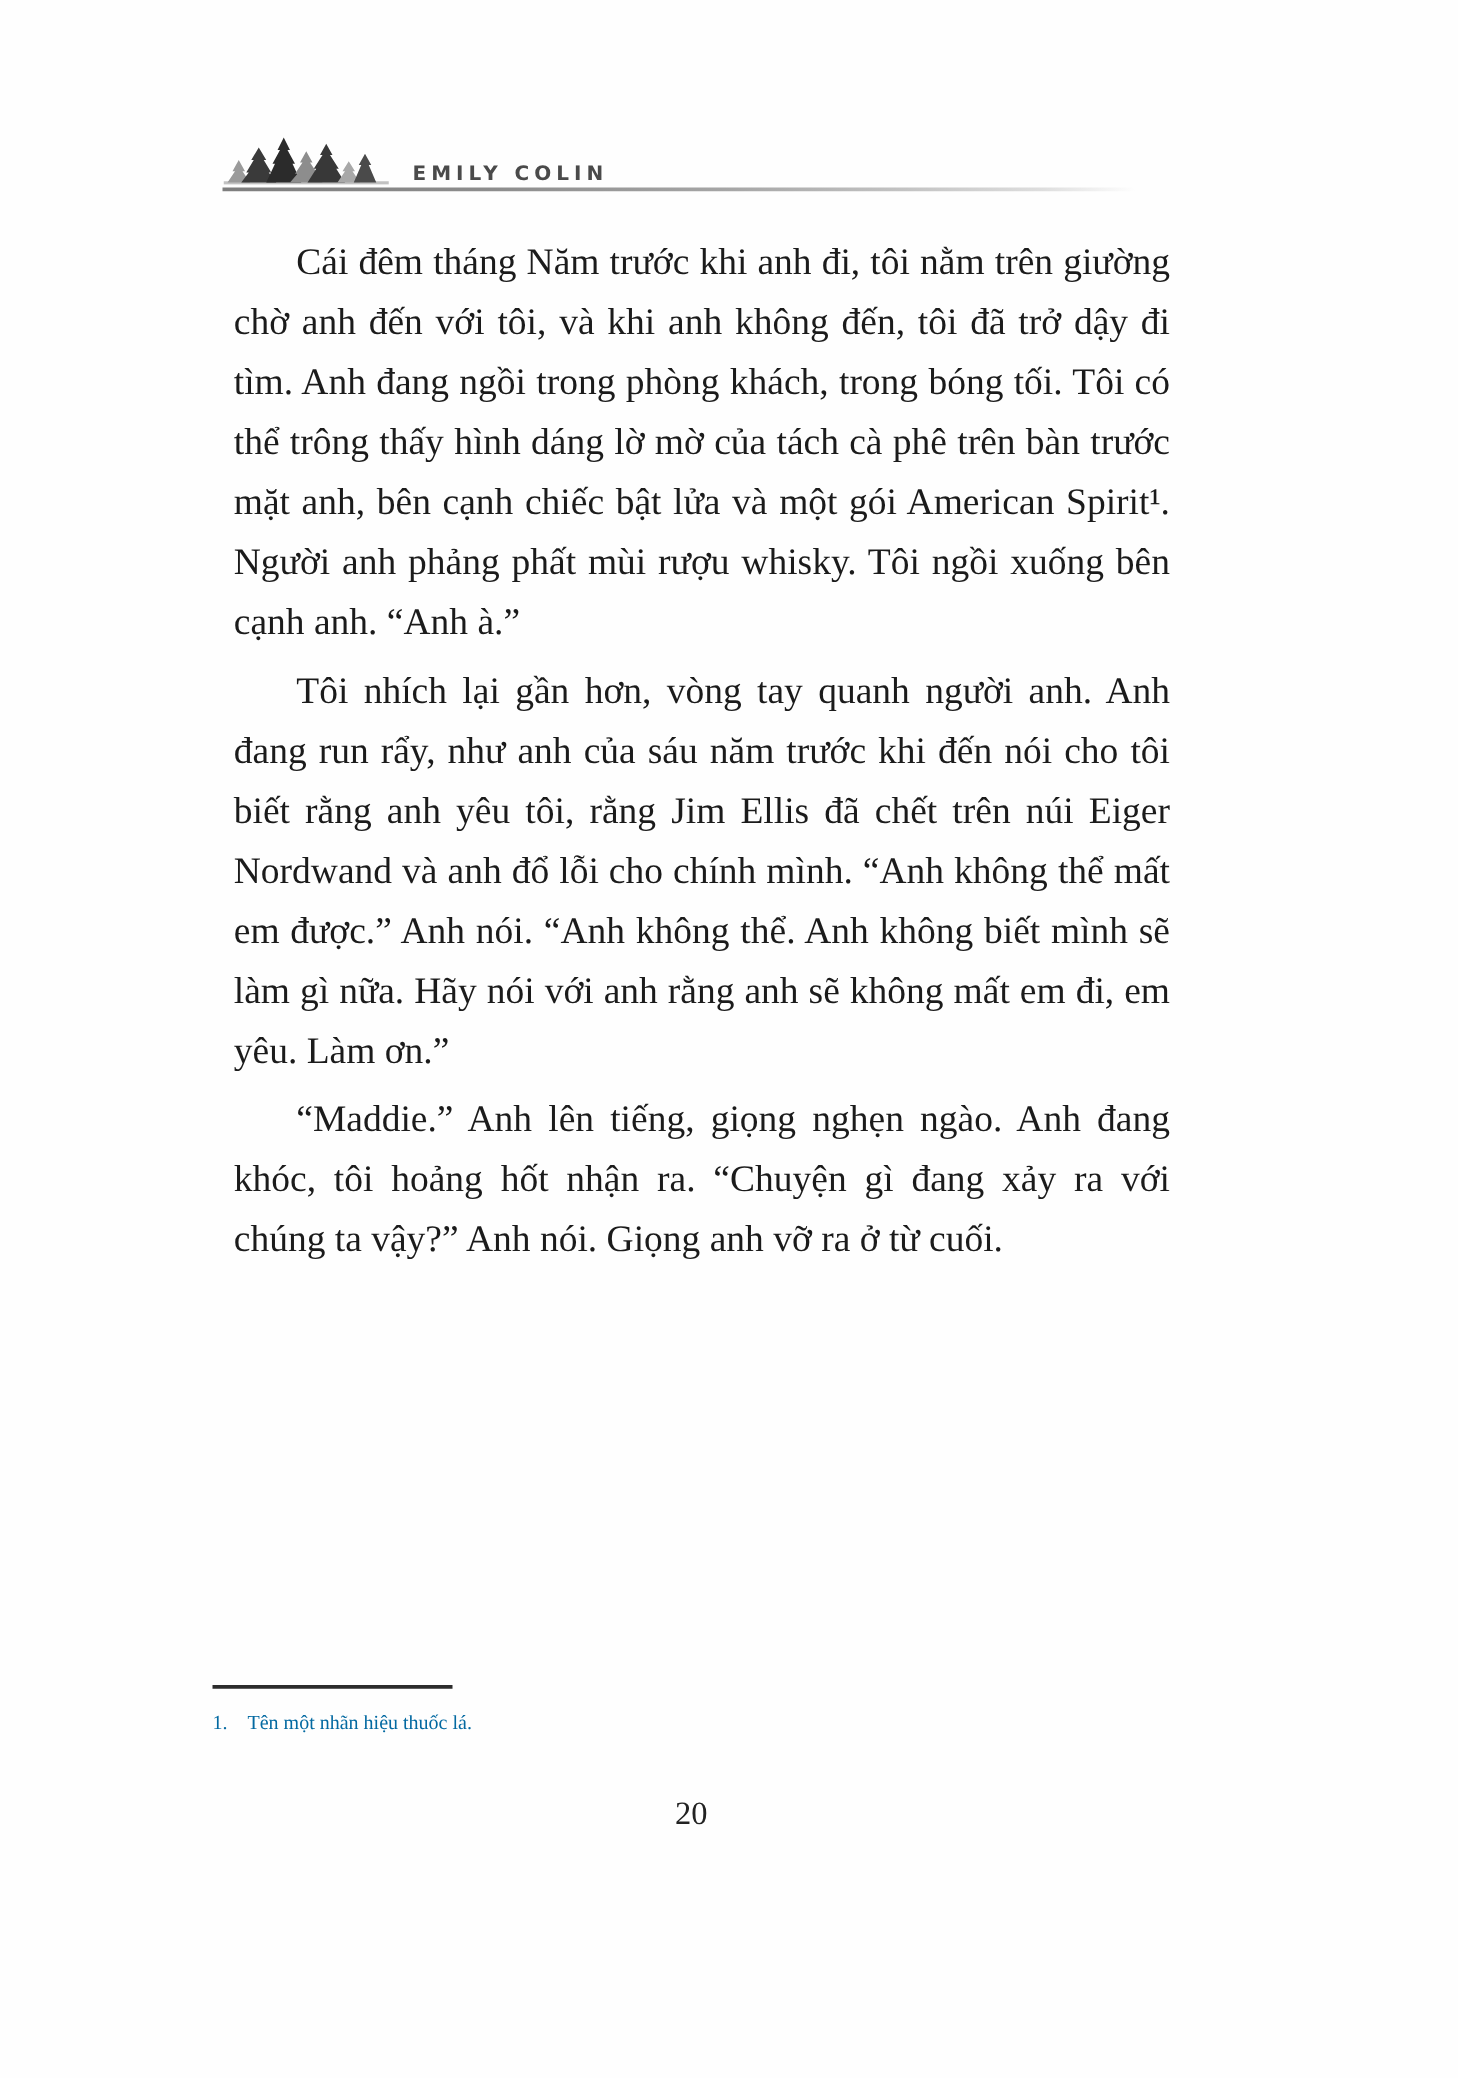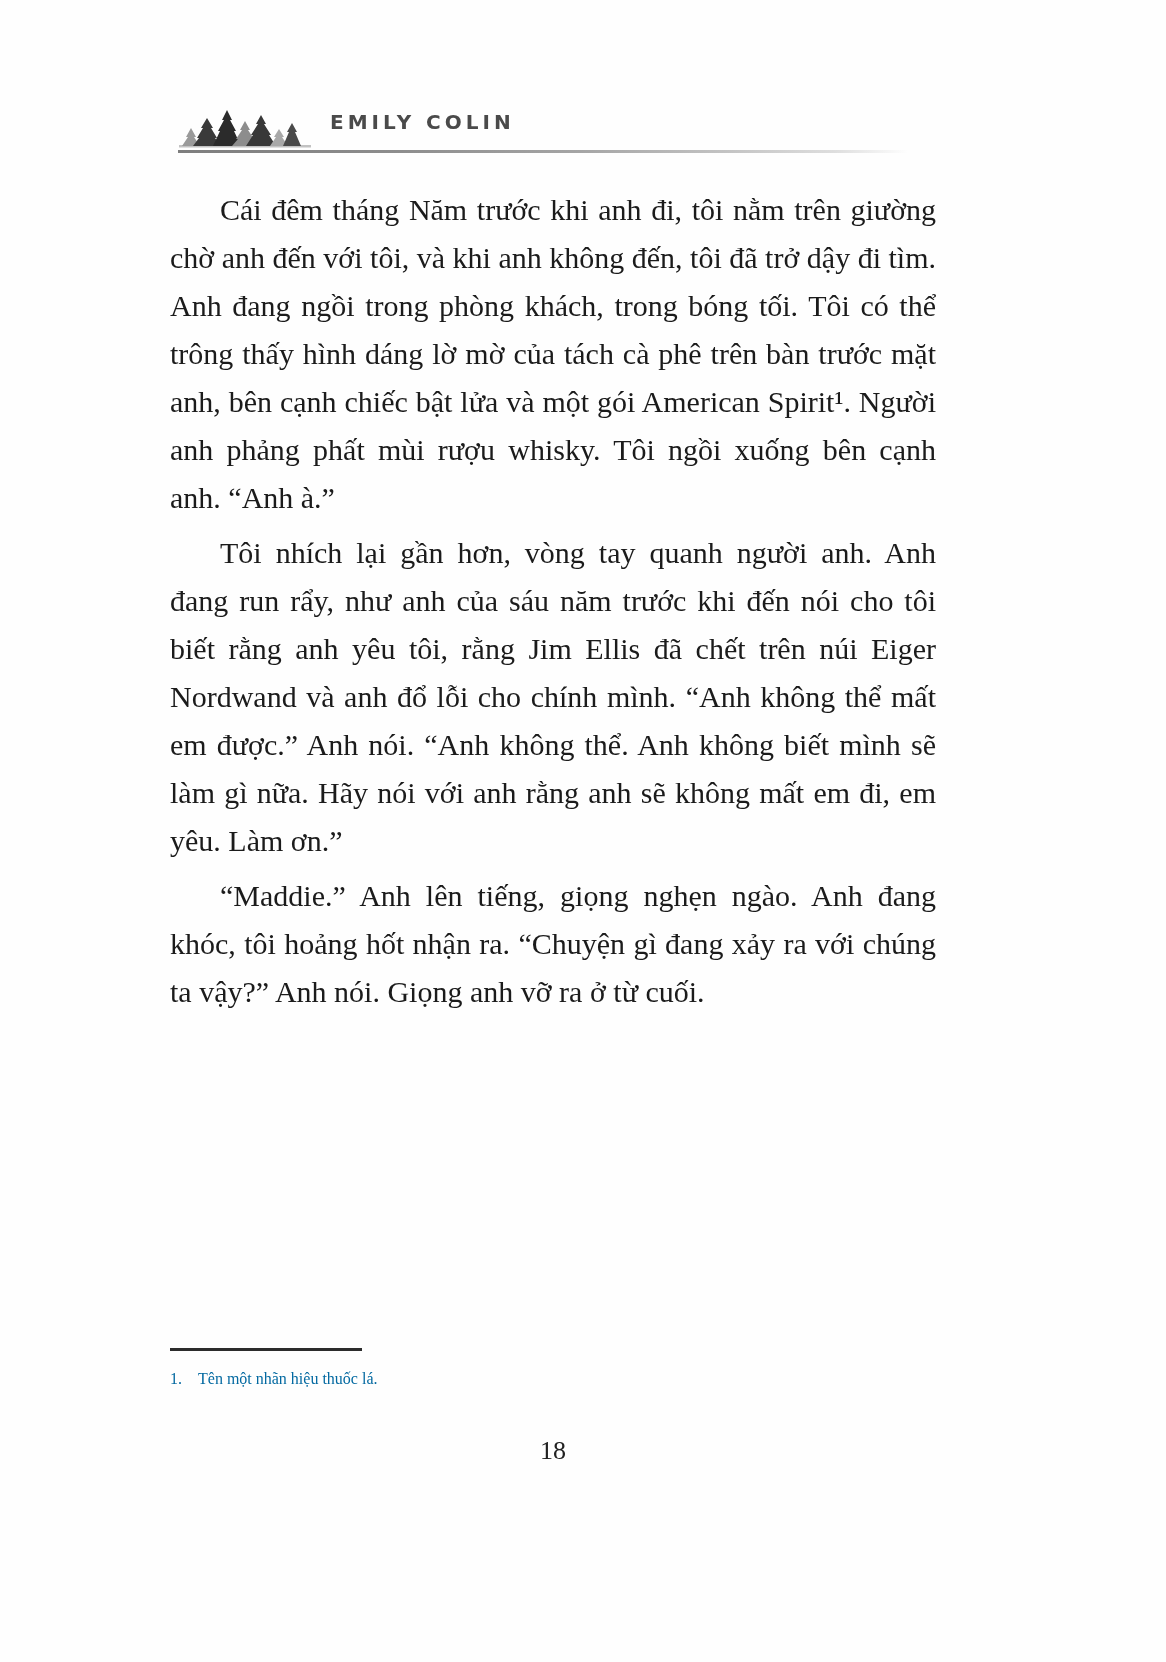--- a/index.html
+++ b/index.html
@@ -26,26 +26,26 @@
       align-items: flex-end;
     }
     .trees {
       width: 134px;
       height: 42px;
       display: block;
       flex: 0 0 auto;
     }
     .author {
       font-family: "DejaVu Sans", sans-serif;
-      font-size: 20px;
+      font-size: 16px;
       font-weight: 700;
       letter-spacing: 4px;
       color: #4a4a4a;
       margin-left: 18px;
-      margin-bottom: 16px;
+      margin-bottom: 2px;
       white-space: nowrap;
     }
     .header-line {
       height: 3px;
       margin-top: 0px;
       background: linear-gradient(90deg,
         #7e7e7e 0%, #8d8d8d 30%, #a5a5a5 55%,
         #c3c3c3 75%, #dedede 90%, rgba(222,222,222,0) 100%);
     }
 
@@ -54,21 +54,21 @@
       position: absolute;
       top: 186px;
       left: 170px;
       width: 766px;
       font-size: 30px;
       line-height: 48px;
       text-align: justify;
       color: #1b1b1b;
     }
     .para { margin-bottom: 7px; }
-    .para.indent { text-indent: 50px; }
+    .para.indent { text-indent: 50px; margin-left: 17px; }
 
     
     .footnote {
       position: absolute;
       left: 170px;
       top: 1348px;
       width: 766px;
     }
     .footnote-rule {
       width: 192px;
@@ -122,15 +122,15 @@
     <p class="para indent">“Maddie.” Anh lên tiếng, giọng nghẹn ngào. Anh đang khóc, tôi hoảng hốt nhận ra. “Chuyện gì đang xảy ra với chúng ta vậy?” Anh nói. Giọng anh vỡ ra ở từ cuối.</p>
   </div>
 
   <div class="footnote">
     <div class="footnote-rule"></div>
     <div class="footnote-line">
       <span>1.</span><span class="fn-text">Tên một nhãn hiệu thuốc lá.</span>
     </div>
   </div>
 
-  <div class="page-number">18</div>
+  <div class="page-number">20</div>
 
 </div>
 
 </body></html>

